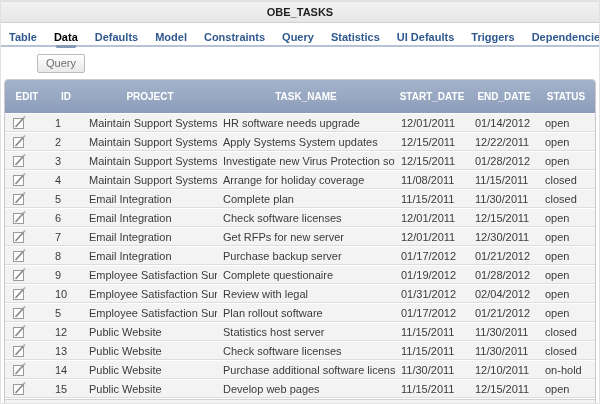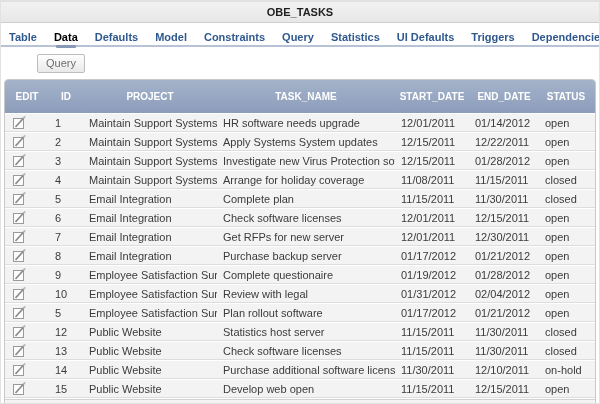--- a/index.html
+++ b/index.html
@@ -311,21 +311,21 @@
             <td>7</td>
           </tr>
           <tr>
             <td class="c-edit"><span class="edit-btn"><svg width="13" height="13" viewBox="0 0 13 13" xmlns="http://www.w3.org/2000/svg">
                   <rect x="0.5" y="2.5" width="10" height="10" fill="#fdfdfd" stroke="#9a9a9a"></rect>
                   <line x1="2.5" y1="11" x2="10.6" y2="2" stroke="#8a8a8a" stroke-width="1.7"></line>
                   <line x1="10.2" y1="2.4" x2="12.2" y2="0.4" stroke="#b5b5b5" stroke-width="1.7"></line>
                 </svg></span></td>
             <td>15</td>
             <td>Public Website</td>
-            <td>Develop web open</td>
+            <td>Develop web pages</td>
             <td>11/15/2011</td>
             <td>12/15/2011</td>
             <td>open</td>
             <td>6</td>
           </tr>
         </tbody>
     </table>
     <div class="grid-footer">
       <span class="next-btn">
         <span>›</span>

